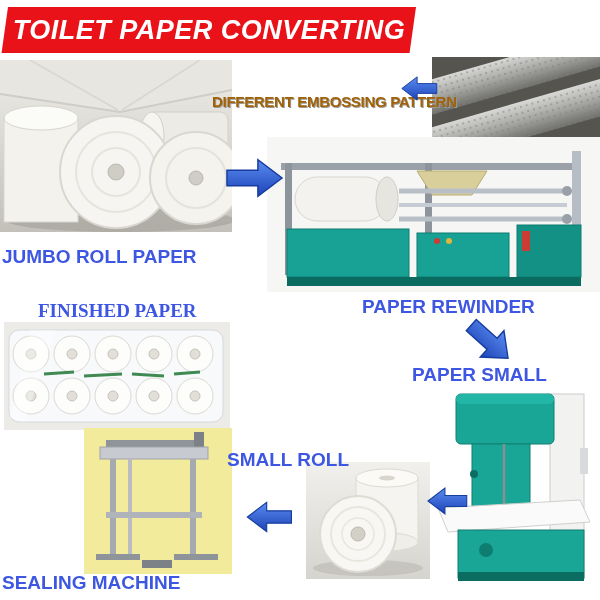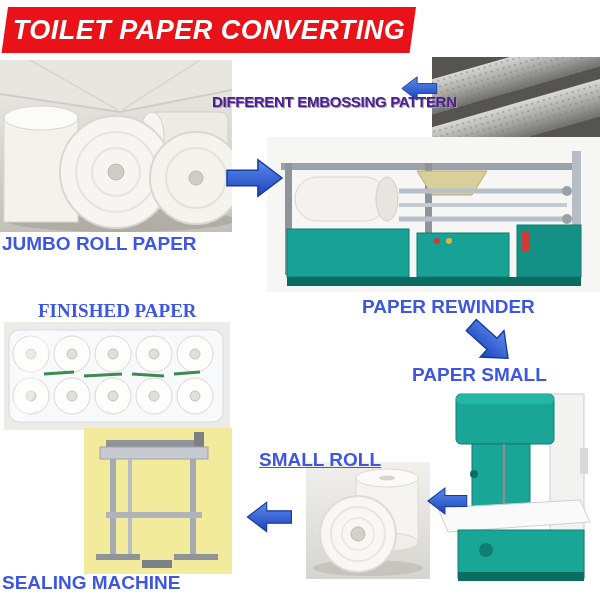--- a/index.html
+++ b/index.html
@@ -10,27 +10,27 @@
             background:#ea1219; transform:skewX(-8deg); transform-origin:0 0;
             display:flex; align-items:center; justify-content:center; z-index:5; }
   .banner span { transform:skewX(8deg); color:#ffffff; font-weight:bold; font-style:italic;
                  font-size:27px; letter-spacing:0.5px; white-space:nowrap; }
 
   .photo { position:absolute; overflow:hidden; }
   .photo svg { display:block; width:100%; height:100%; }
 
   .label { position:absolute; font-weight:bold; color:#3e57e2; font-size:19px;
            white-space:nowrap; z-index:6; }
-  .lbl-jumbo     { left:2px;   top:233px; }
-  .lbl-embossing { left:212px; top:93px; font-size:15px; color:#4c1d95;
+  .lbl-jumbo     { left:2px;   top:246px; }
+  .lbl-embossing { left:212px; top:93px; font-size:15px; color:#a16207;
                    letter-spacing:-0.3px; text-shadow:1px 1px 0 #9a9a9a; }
   .lbl-rewinder  { left:318px; top:296px;margin-left:44px; }
   .lbl-cutter    { left:412px; top:364px; }
   .lbl-finished  { left:38px;  top:300px;font-family:Liberation Serif, serif; }
-  .lbl-smallroll { left:259px; top:449px;text-decoration:underline; }
+  .lbl-smallroll { left:227px; top:449px; }
   .lbl-sealing   { left:2px;   top:572px; }
 
   .ph-jumbo     { left:0;     top:60px;  width:232px; height:172px; }
   .ph-embossing { left:432px; top:57px;  width:168px; height:89px;  }
   .ph-rewinder  { left:267px; top:137px; width:333px; height:155px; }
   .ph-finished  { left:4px;   top:322px; width:226px; height:108px; }
   .ph-sealing   { left:84px;  top:428px; width:148px; height:146px; }
   .ph-smallroll { left:306px; top:462px; width:124px; height:117px; }
   .ph-cutter    { left:430px; top:388px; width:170px; height:204px; }
 

